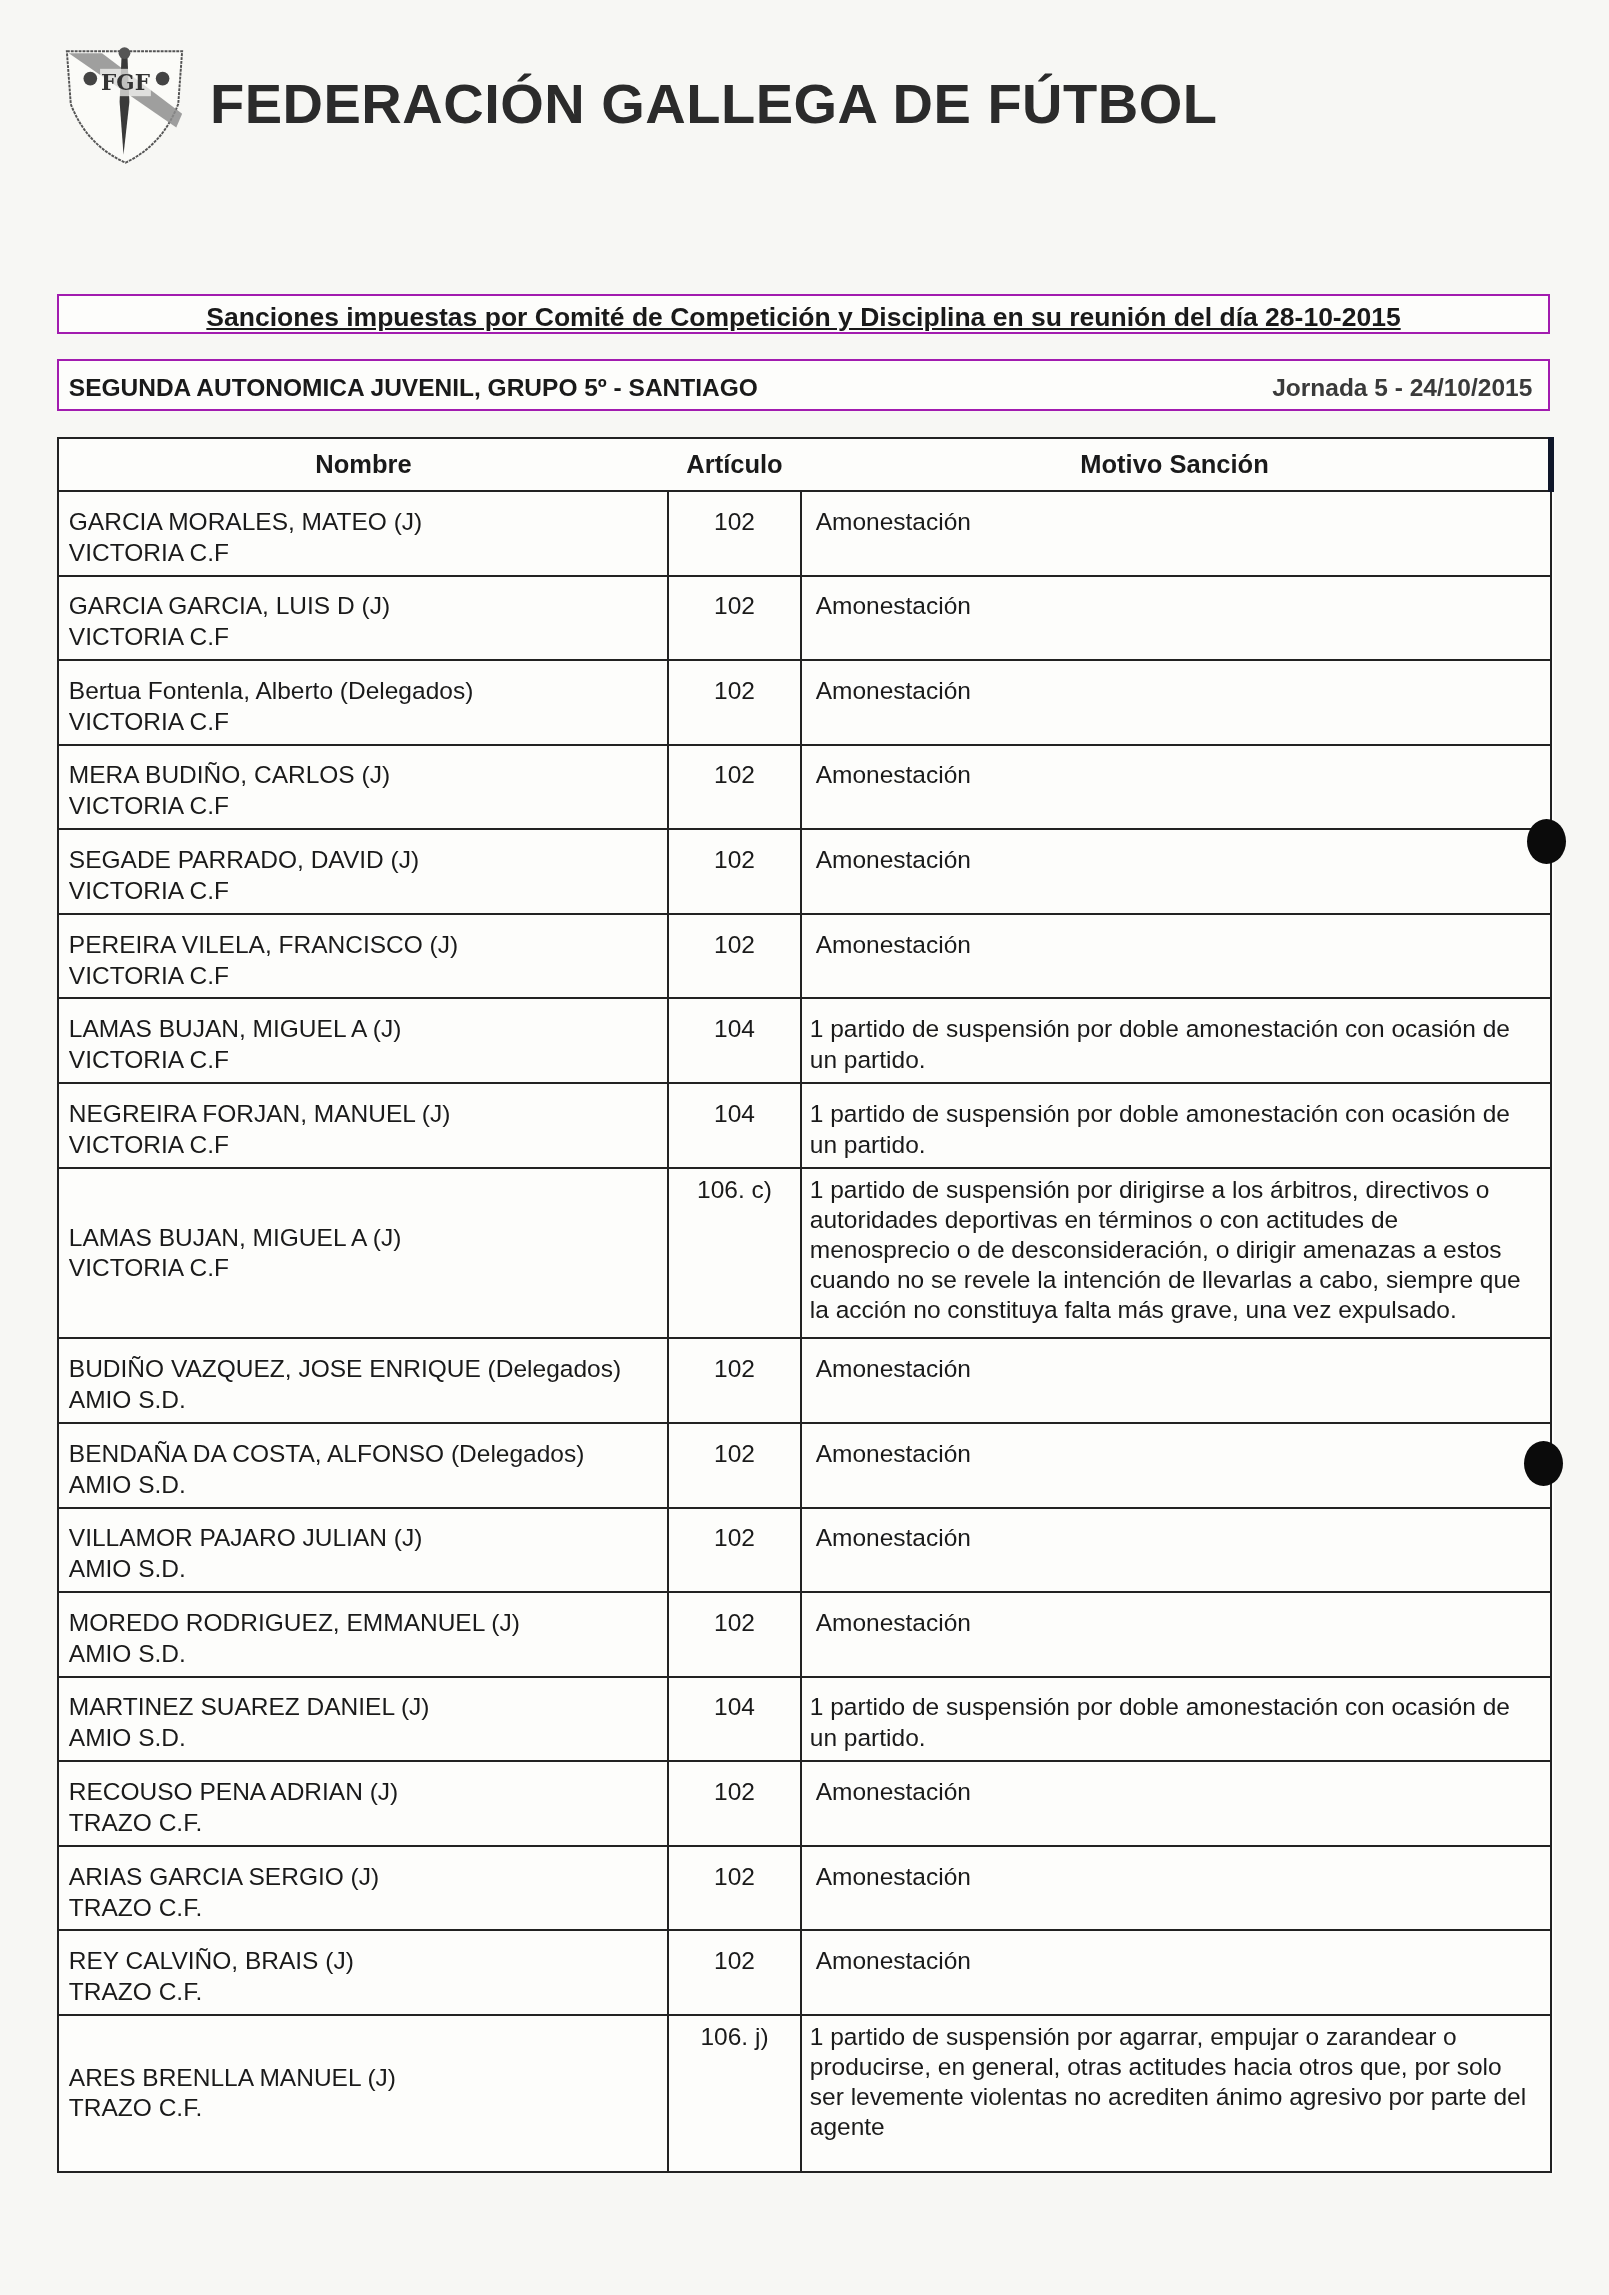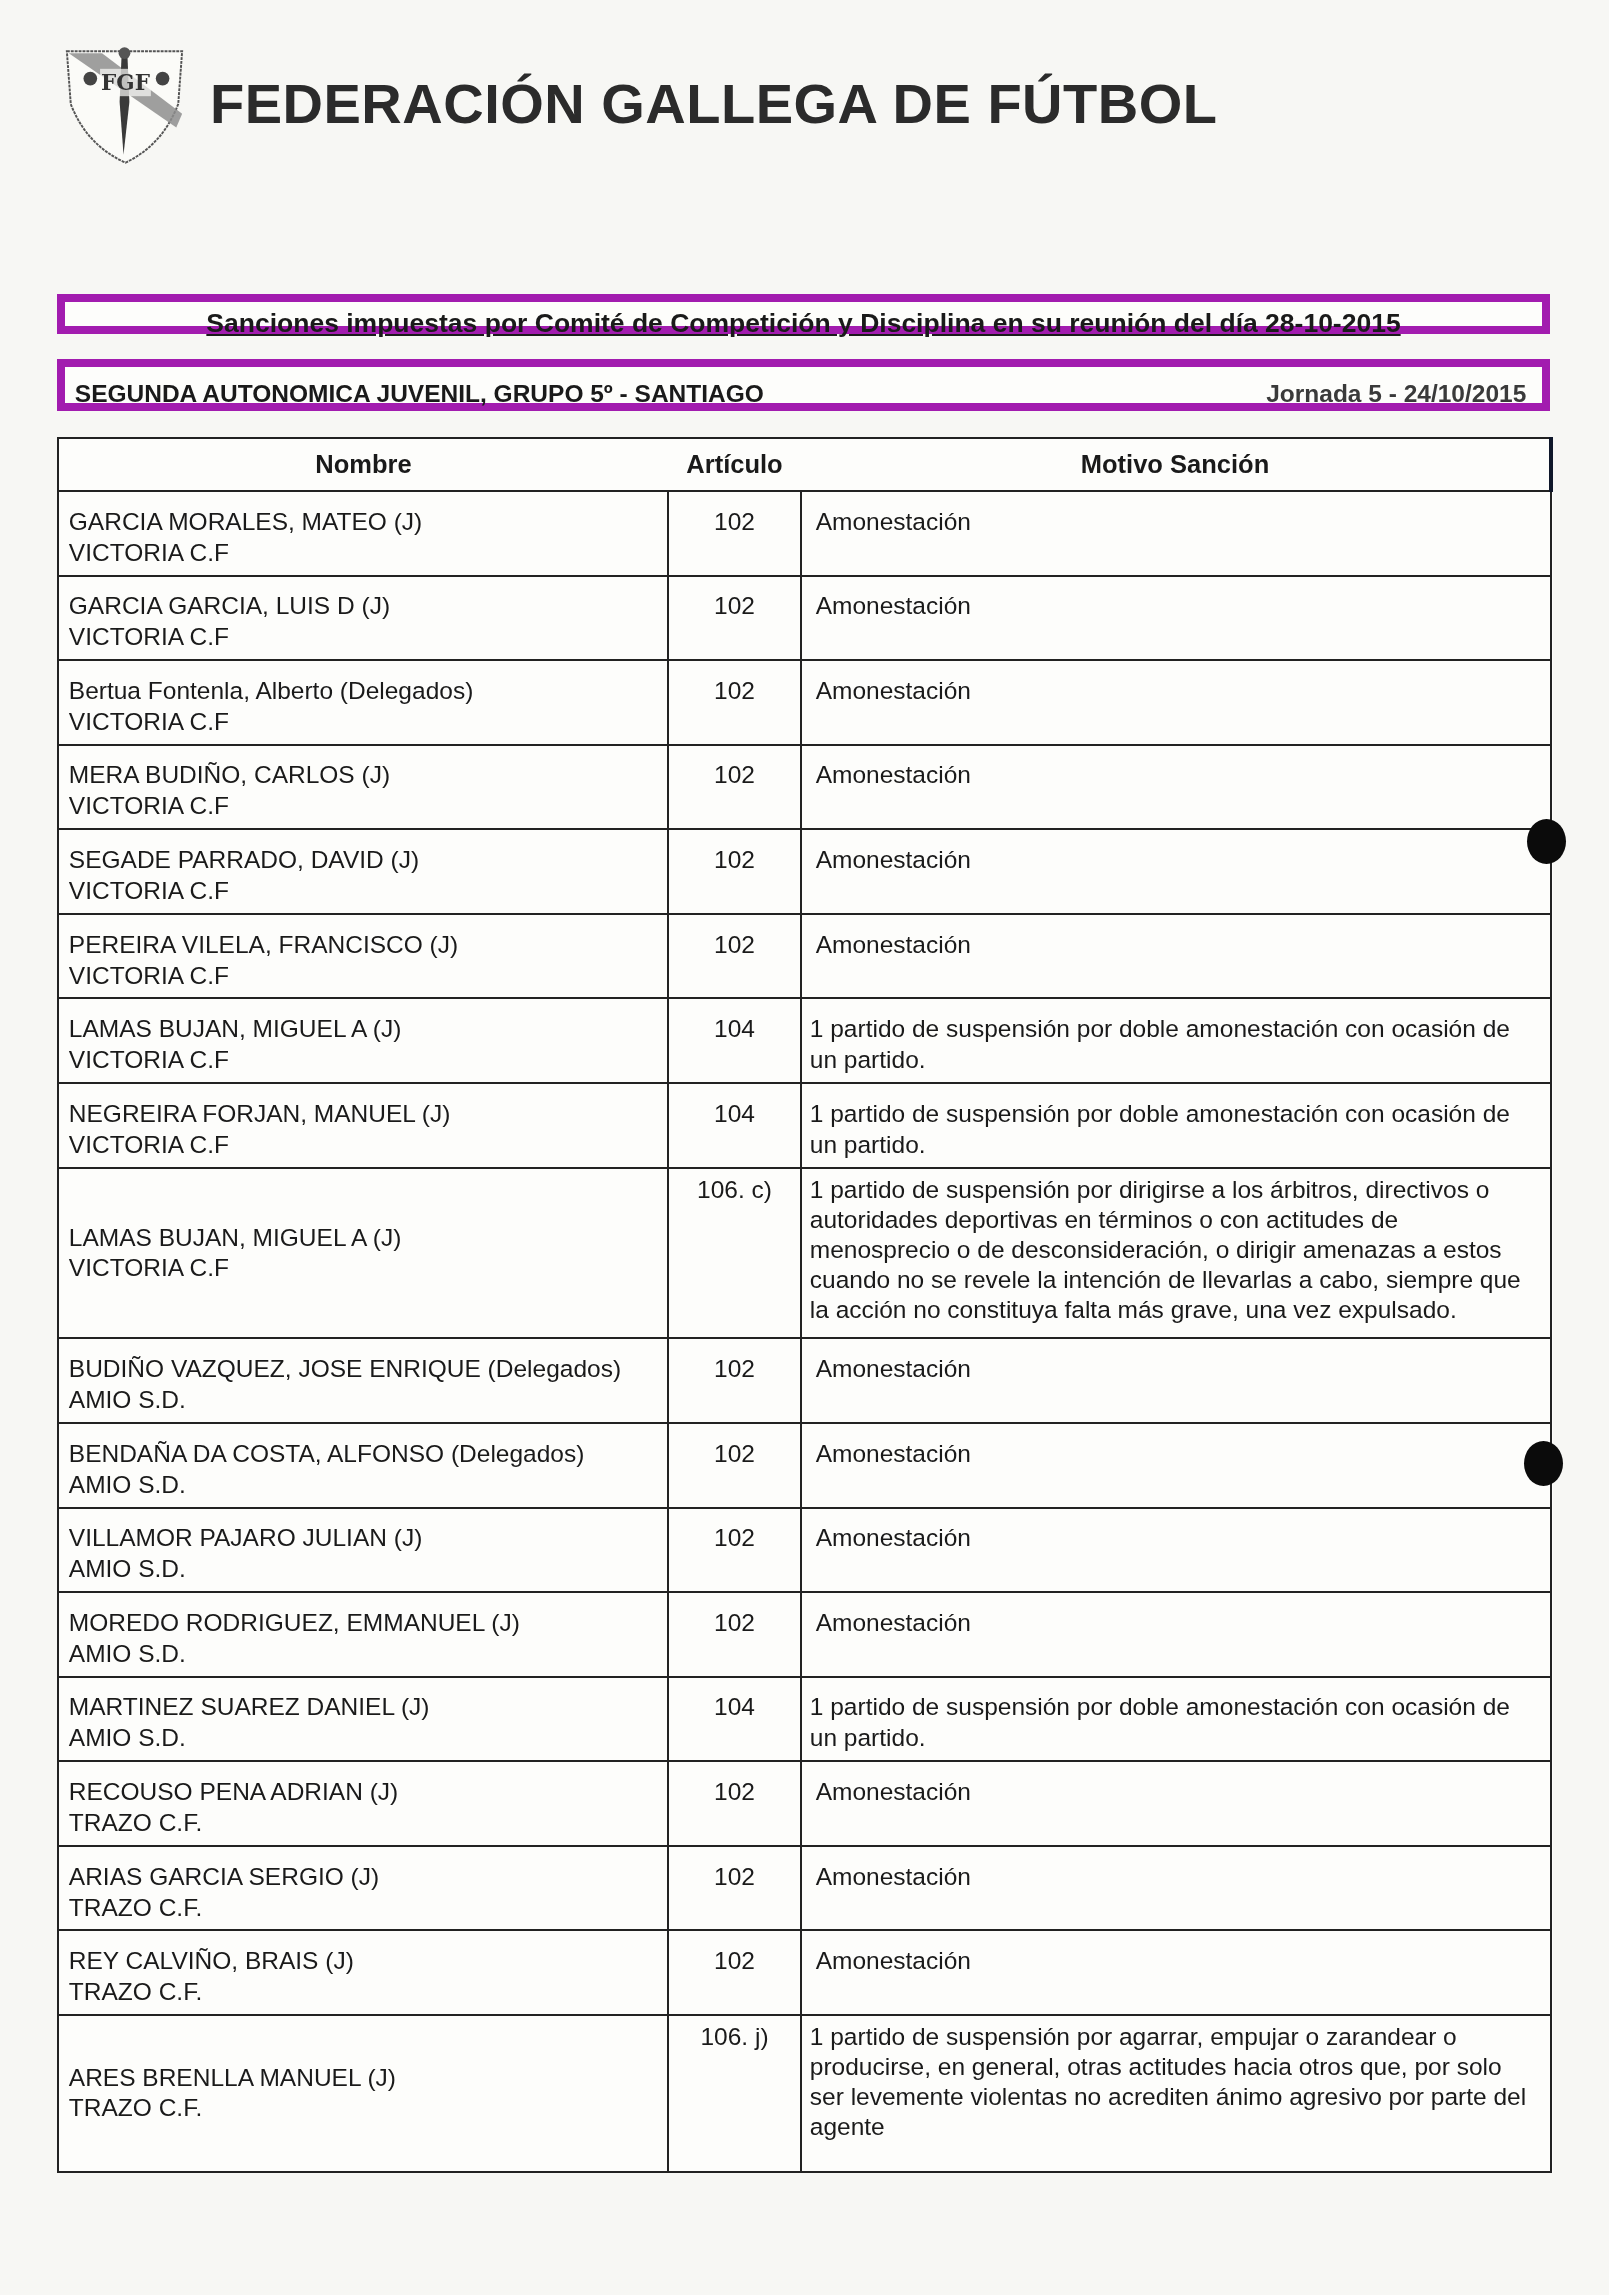--- a/index.html
+++ b/index.html
@@ -17,21 +17,21 @@
   .logo { position: absolute; left: 61px; top: 43px; width: 127px; height: 122px; }
   .org-title {
     position: absolute; left: 210px; top: 71px;
     font-size: 56px; font-weight: bold; letter-spacing: 0.5px;
     color: #2b2b2b; white-space: nowrap; text-align: right;
   }
 
   
   .box {
     position: absolute; left: 57px; width: 1493px;
-    border: 8px solid #a21caf; background: #fdfdfb;
+    border: 2px solid #a21caf; background: #fdfdfb;
     box-sizing: border-box;
   }
   .box-session { top: 294px; height: 40px; }
   .session-title {
     position: absolute; left: 0; right: 0; top: 5.9px; text-align: center;
     font-size: 26.5px; font-weight: bold; text-decoration: underline;
     white-space: nowrap;
   }
   .box-competition { top: 359px; height: 52px; }
   .competition-name {
@@ -51,21 +51,21 @@
   }
   .sanctions-table col.c-name { width: 610px; }
   .sanctions-table col.c-art { width: 133px; }
   .sanctions-table col.c-reason { width: 750px; }
   .sanctions-table th {
     height: 51px; font-size: 25.5px; font-weight: bold; text-align: center;
     border-top: 2px solid #222; border-bottom: 2px solid #222;
     vertical-align: middle; padding: 0;
   }
   .sanctions-table thead tr th:first-child { border-left: 2px solid #222; }
-  .sanctions-table thead tr th:last-child { border-right: 4px solid #0f172a; }
+  .sanctions-table thead tr th:last-child { border-right: 6px solid #0f172a; }
   .sanctions-table td {
     border: 2px solid #222;
     vertical-align: top; font-size: 24.5px; line-height: 31px;
     padding: 13.7px 7.8px 5.9px 7.8px;
   }
   .sanctions-table tr.std td { height: 63px; }
   .sanctions-table td.name-cell { padding-left: 9.8px; }
   .sanctions-table td.art-cell { text-align: center; }
   .sanctions-table td.reason-cell { padding-left: 13.7px; padding-right: 11.8px; }
   .sanctions-table tr.long td.name-cell { vertical-align: middle; }

